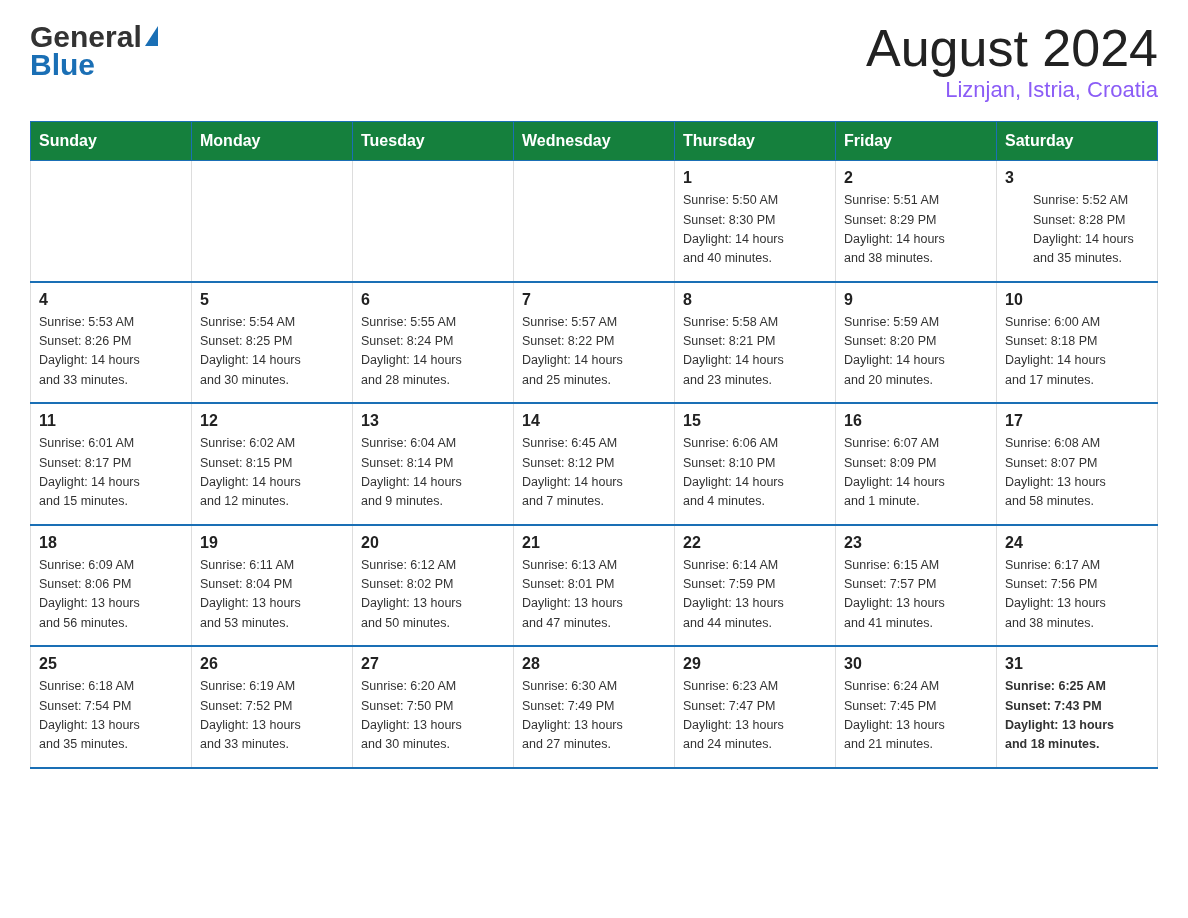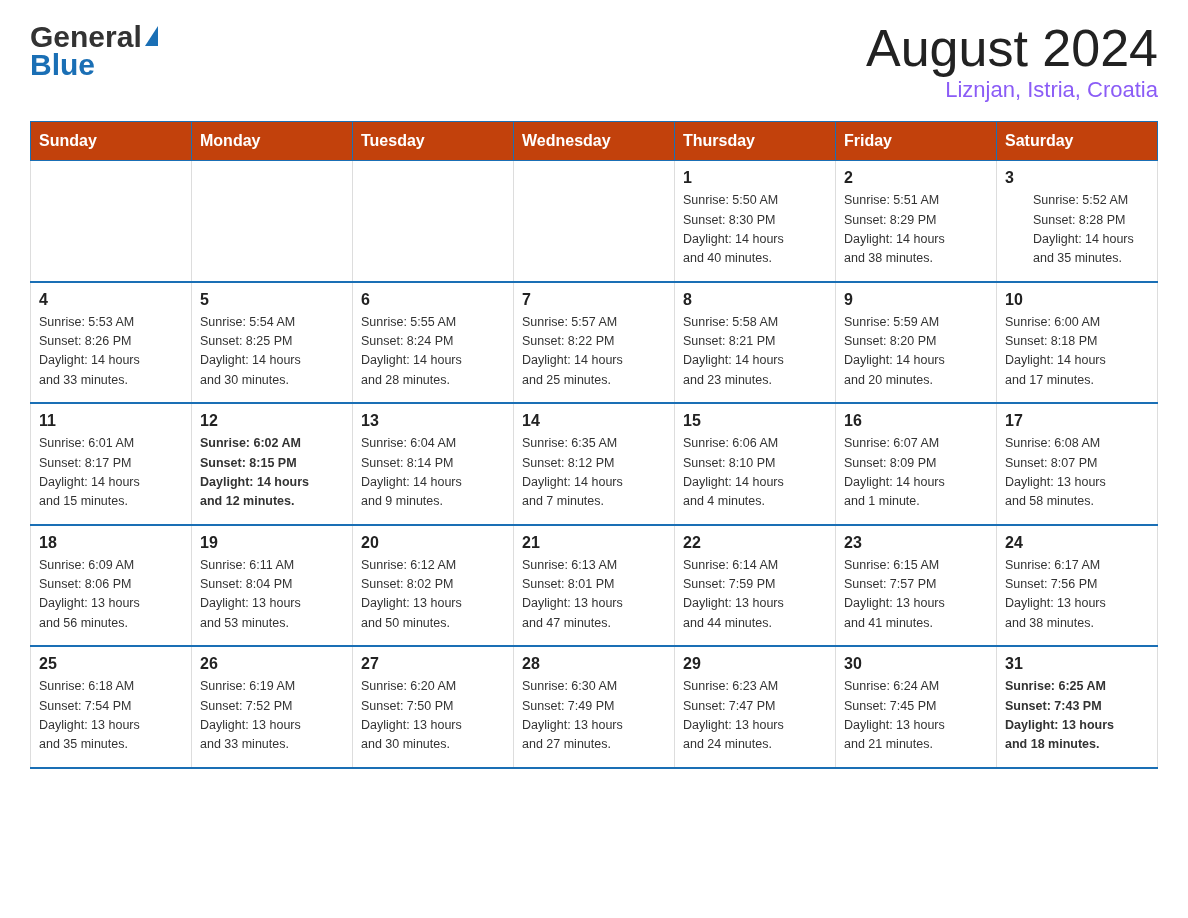--- a/index.html
+++ b/index.html
@@ -34,21 +34,21 @@
       font-size: 22px;
       color: #8b5cf6;
       font-weight: normal;
     }
     table {
       width: 100%;
       border-collapse: collapse;
       table-layout: fixed;
     }
     thead tr th {
-      background-color: #c2410c;
+      background-color: #15803d;
       color: #fff;
       font-size: 16px;
       font-weight: bold;
       padding: 10px 8px;
       text-align: left;
       border: 1px solid #1a6fb5;
     }
     tbody tr {
       border-bottom: 2px solid #1a6fb5;
     }
@@ -192,35 +192,35 @@
       <tr>
         <td>
           <span class="day-number">11</span>
           <div class="day-info" style="white-space: pre-line;">Sunrise: 6:01 AM
 Sunset: 8:17 PM
 Daylight: 14 hours
 and 15 minutes.</div>
         </td>
         <td>
           <span class="day-number">12</span>
-          <div class="day-info" style="white-space: pre-line; font-weight: bold;">Sunrise: 6:02 AM
+          <div class="day-info" style="white-space: pre-line;">Sunrise: 6:02 AM
 Sunset: 8:15 PM
 Daylight: 14 hours
 and 12 minutes.</div>
         </td>
         <td>
           <span class="day-number">13</span>
           <div class="day-info" style="white-space: pre-line;">Sunrise: 6:04 AM
 Sunset: 8:14 PM
 Daylight: 14 hours
 and 9 minutes.</div>
         </td>
         <td>
           <span class="day-number">14</span>
-          <div class="day-info" style="white-space: pre-line;">Sunrise: 6:35 AM
+          <div class="day-info" style="white-space: pre-line;">Sunrise: 6:45 AM
 Sunset: 8:12 PM
 Daylight: 14 hours
 and 7 minutes.</div>
         </td>
         <td>
           <span class="day-number">15</span>
           <div class="day-info" style="white-space: pre-line;">Sunrise: 6:06 AM
 Sunset: 8:10 PM
 Daylight: 14 hours
 and 4 minutes.</div>

